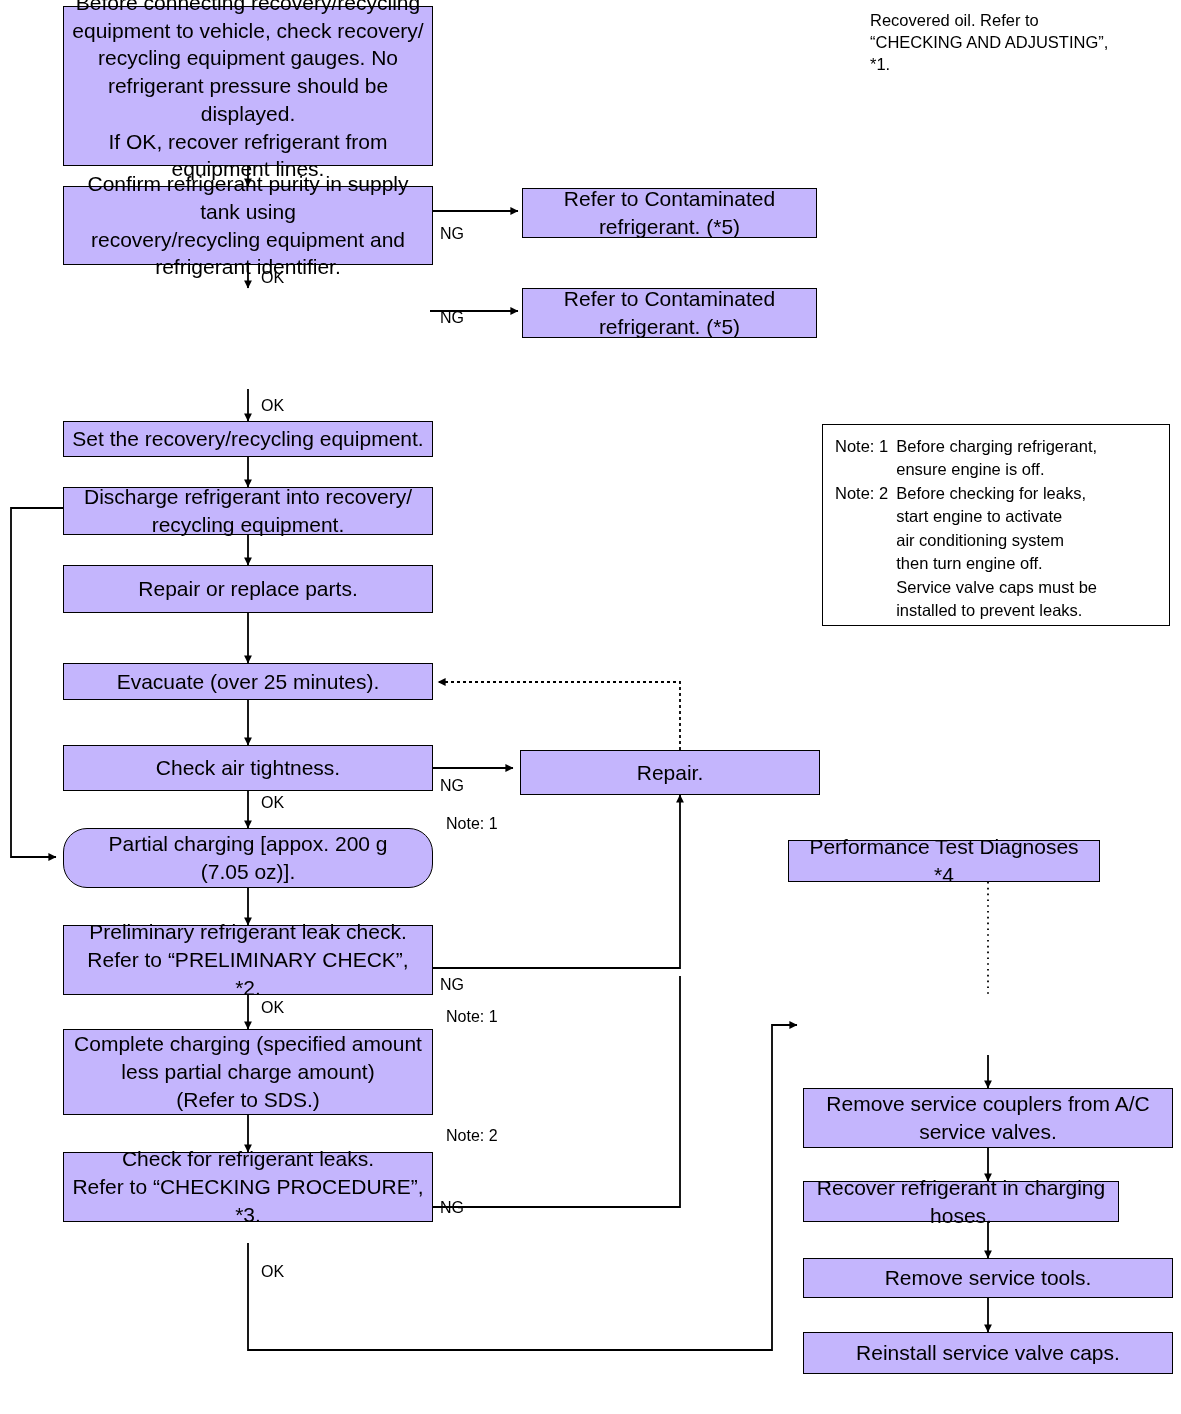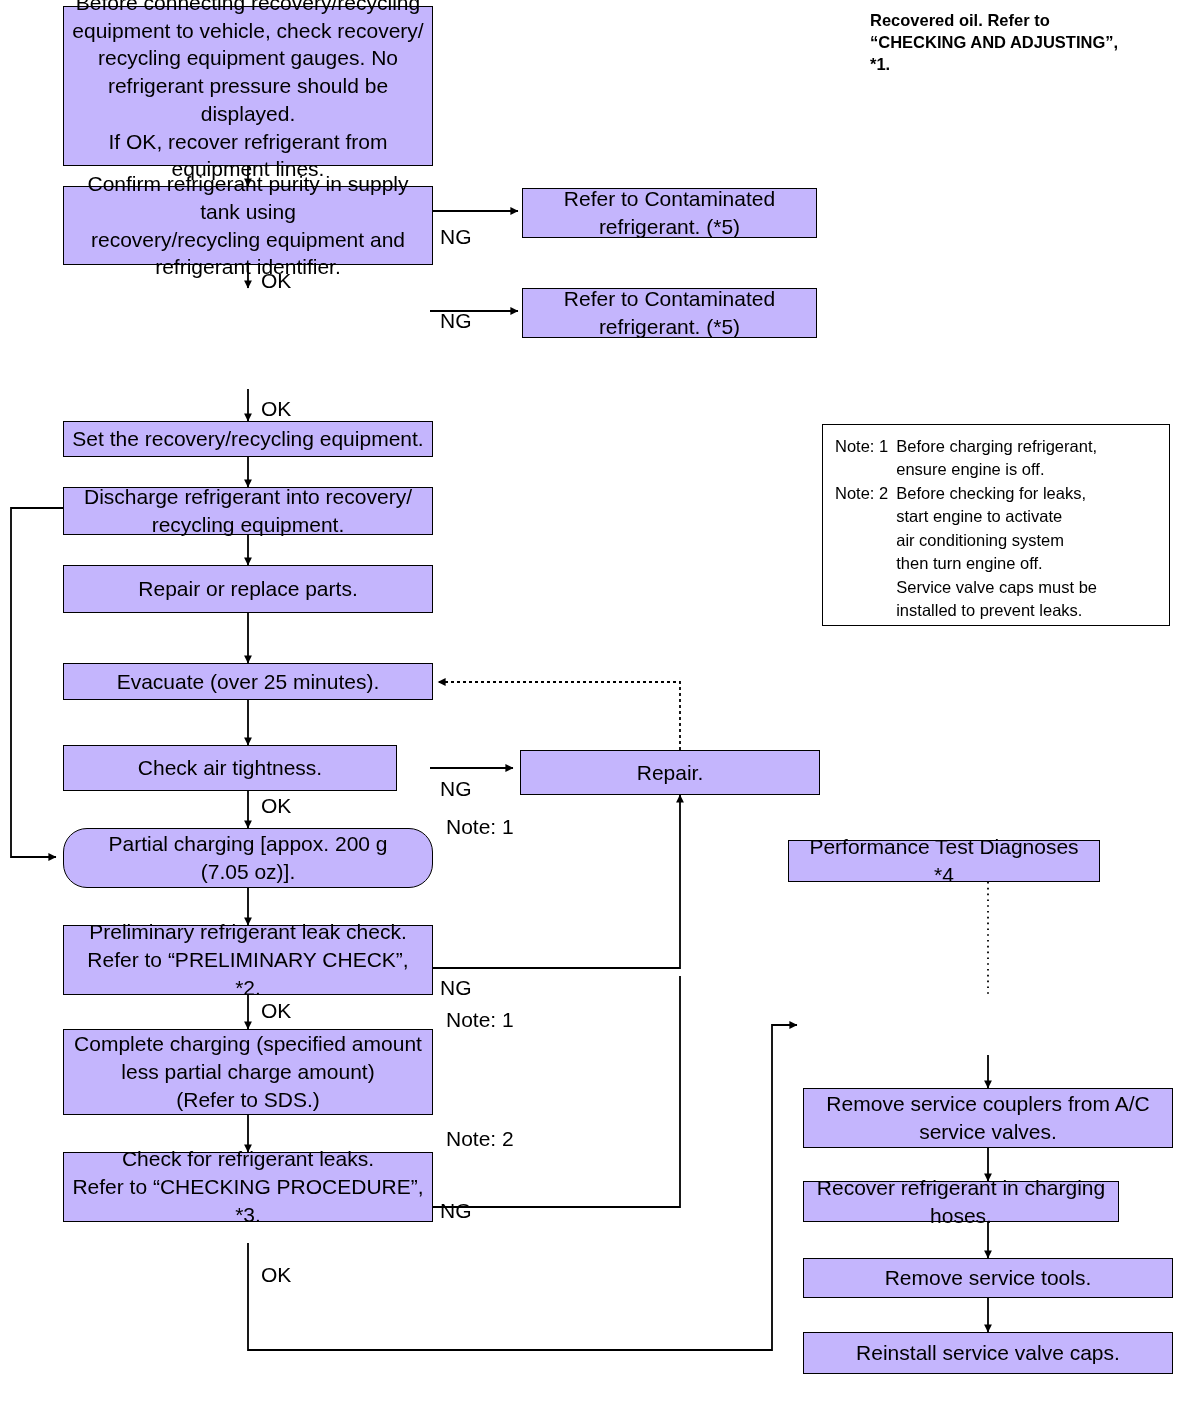--- a/index.html
+++ b/index.html
@@ -3,21 +3,21 @@
 <meta charset="utf-8">
 <style>
   html,body{margin:0;padding:0;background:#ffffff;}
   body{font-family:"Liberation Sans","DejaVu Sans",sans-serif;color:#000;}
   #page{position:relative;width:1181px;height:1414px;overflow:hidden;background:#fff;}
   .box{position:absolute;border:1.6px solid #000;background:#c4b5fd;
        display:flex;align-items:center;justify-content:center;text-align:center;
        font-size:21px;line-height:1.32;box-sizing:border-box;padding:8px 6px;}
   .box span{display:block;white-space:pre-line;}
   .plain{position:absolute;font-size:16.5px;line-height:1.32;white-space:pre-line;text-align:left;}
-  .lbl{position:absolute;font-size:21px;line-height:1;white-space:nowrap;}
+  .lbl{position:absolute;font-size:16px;line-height:1;white-space:nowrap;}
   .note-box{position:absolute;border:1.6px solid #000;background:#fff;box-sizing:border-box;
             font-size:16.5px;line-height:1.42;padding:10px 12px 8px 12px;}
   .note-row{display:flex;}
   .note-key{white-space:nowrap;padding-right:8px;}
   .note-txt{white-space:pre-line;}
   svg.wires{position:absolute;left:0;top:0;width:1181px;height:1414px;pointer-events:none;}
 </style>
 </head>
 <body>
 
@@ -71,21 +71,21 @@
 
       <path d="M988,882 L988,995" stroke-dasharray="1.6,4.2"></path>
 
       <line x1="988" y1="1055" x2="988" y2="1088" marker-end="url(#ah)"></line>
       <line x1="988" y1="1148" x2="988" y2="1181" marker-end="url(#ah)"></line>
       <line x1="988" y1="1222" x2="988" y2="1258" marker-end="url(#ah)"></line>
       <line x1="988" y1="1298" x2="988" y2="1332" marker-end="url(#ah)"></line>
     </g>
   </svg>
 
-  <div class="plain" style="left:870px;top:10px;width:300px;font-weight:bold;">Recovered oil. Refer to
+  <div class="plain" style="left:870px;top:10px;width:300px;">Recovered oil. Refer to
 “CHECKING AND ADJUSTING”,
 *1.</div>
 
   <div class="note-box" style="left:822px;top:424px;width:348px;height:202px;">
     <div class="note-row">
       <div class="note-key">Note: 1</div>
       <div class="note-txt">Before charging refrigerant,
 ensure engine is off.</div>
     </div>
     <div class="note-row">
@@ -135,21 +135,21 @@
     </div>
 
   <div class="box" style="left:63px;top:565px;width:370px;height:48px;">
     <span>Repair or replace parts.</span>
     </div>
 
   <div class="box" style="left:63px;top:663px;width:370px;height:37px;">
     <span>Evacuate (over 25 minutes).</span>
     </div>
 
-  <div class="box" style="left:63px;top:745px;width:334px;height:46px;">
+  <div class="box" style="left:63px;top:745px;width:370px;height:46px;">
     <span>Check air tightness.</span>
     </div>
 
   <div class="box" style="left:520px;top:750px;width:300px;height:45px;">
     <span>Repair.</span>
     </div>
 
   <div class="box" style="left:63px;top:828px;width:370px;height:60px;border-radius:24px;">
     <span>Partial charging [appox. 200 g
 (7.05 oz)].</span>

